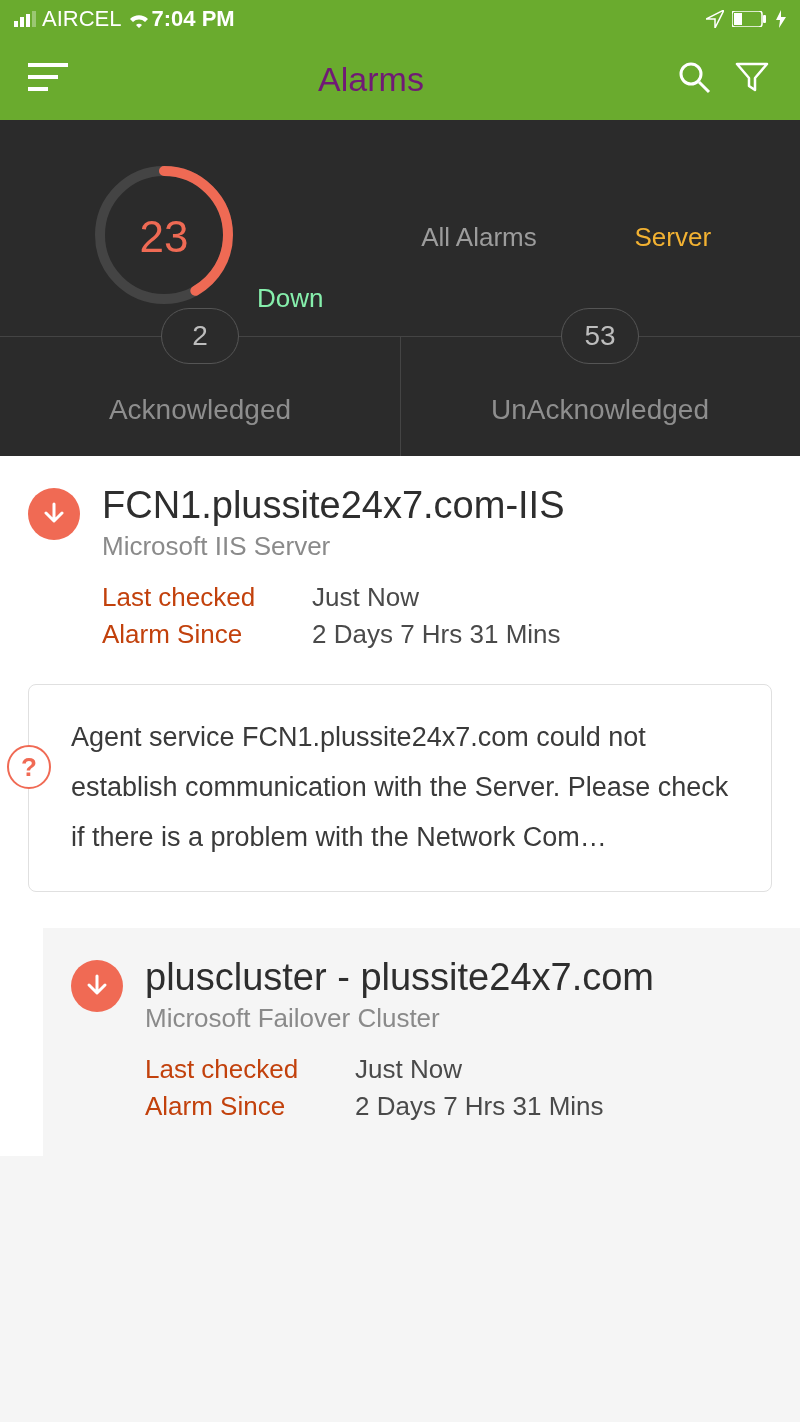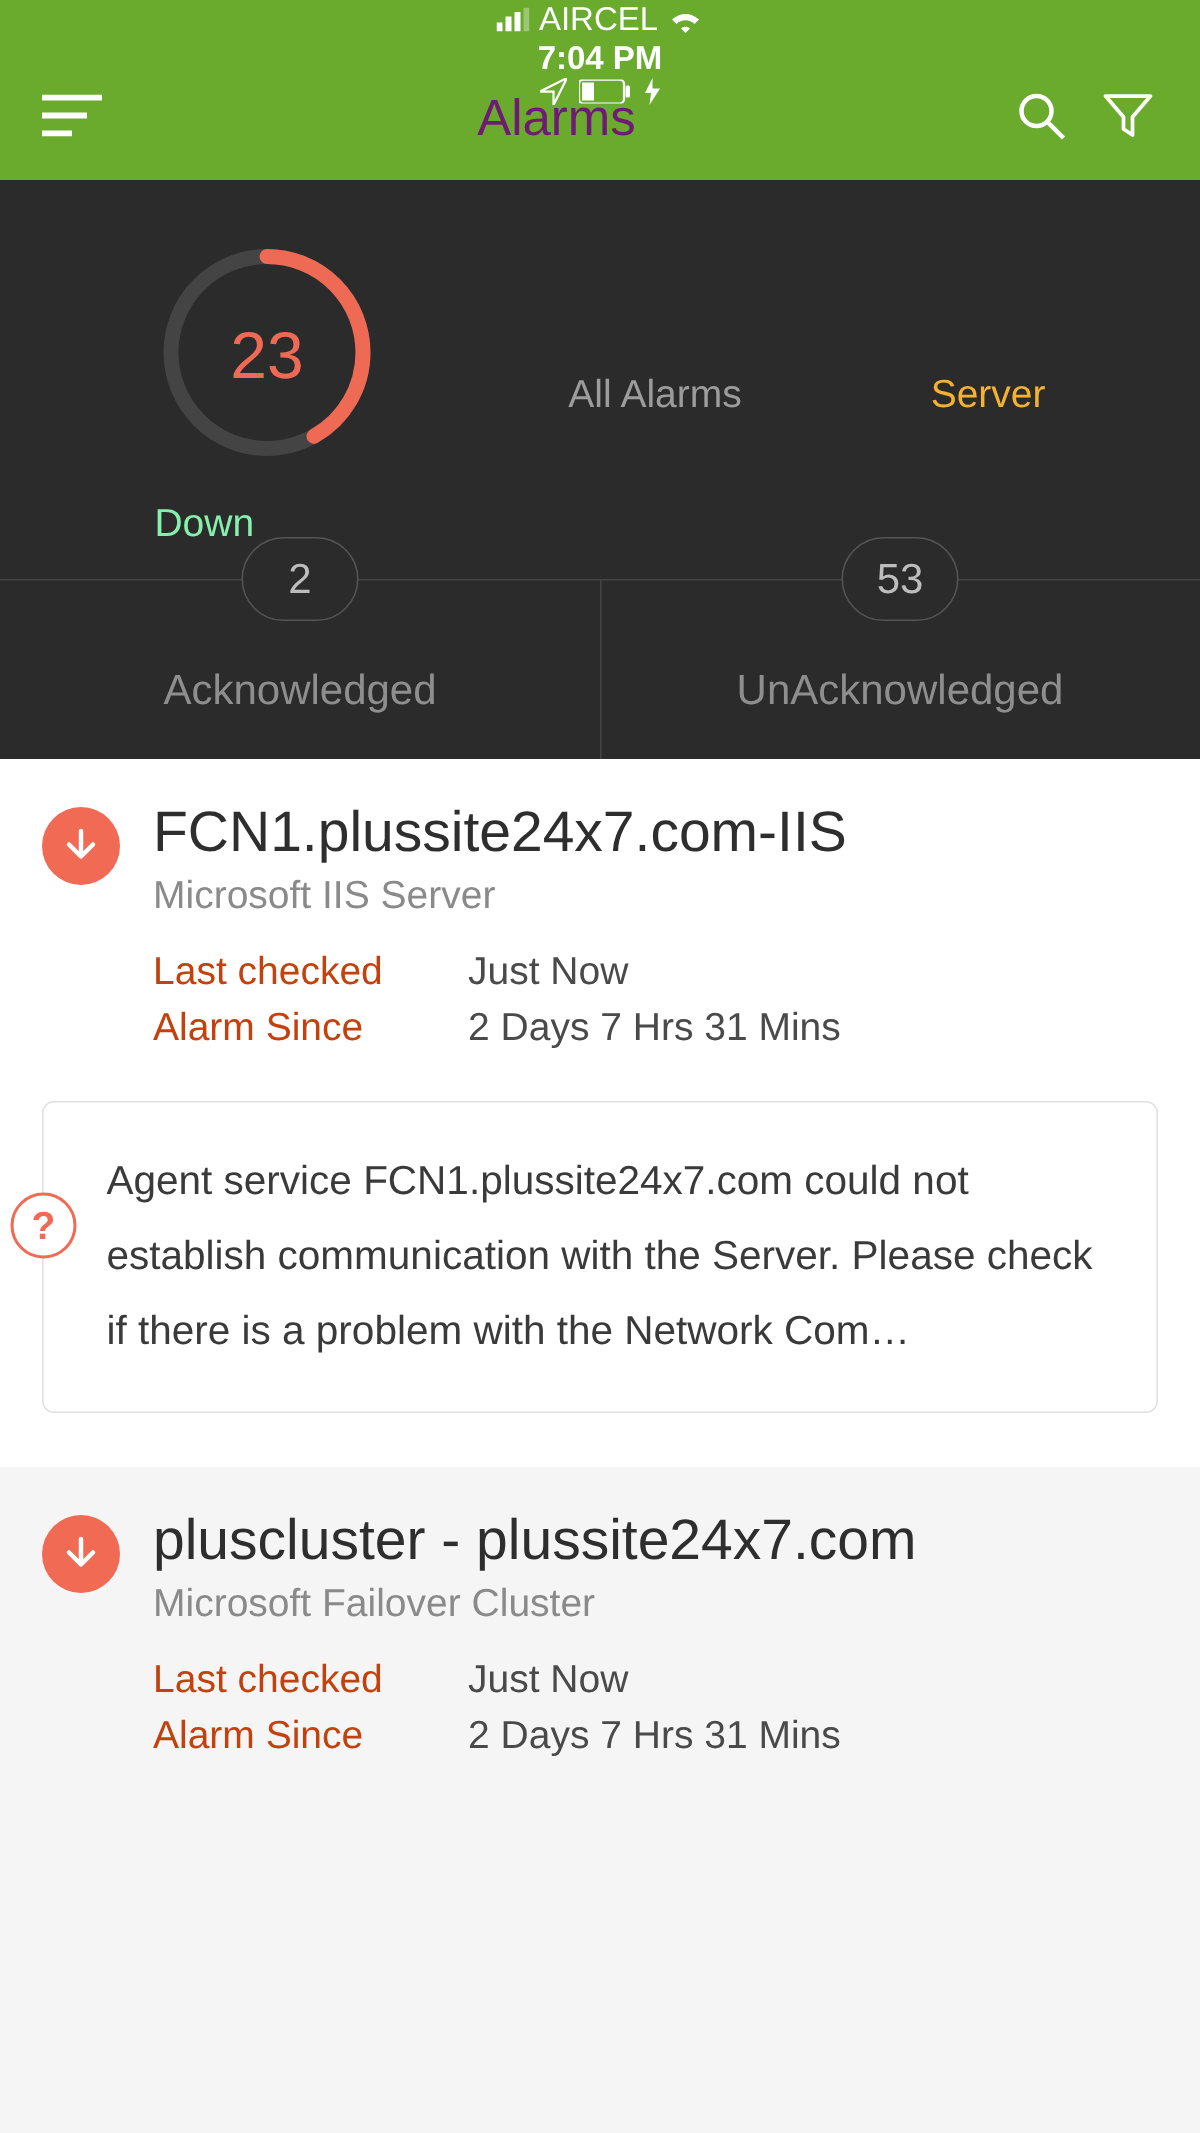--- a/index.html
+++ b/index.html
@@ -1,50 +1,50 @@
 <!DOCTYPE html>
 <html><head>
 <meta charset="utf-8">
 <style>
   * { margin:0; padding:0; box-sizing:border-box; }
   html, body { width:800px; height:1422px; font-family:-apple-system, Helvetica Neue, Arial, sans-serif; background:#f5f5f5; overflow:hidden; }
   
-  .status-bar { background:#6aab2e; color:#fff; height:38px; display:flex; align-items:center; padding:0 14px; font-size:22px; font-weight:500;flex-direction:column; }
+  .status-bar { background:#6aab2e; color:#fff; height:38px; display:flex; align-items:center; padding:0 14px; font-size:22px; font-weight:500; }
   .sb-left { display:flex; align-items:center; gap:6px; }
   .sb-center { flex:1; text-align:left; font-weight:600; }
   .sb-right { display:flex; align-items:center; gap:8px; }
   .sb-icon { display:inline-flex; }
   
   .app-header { background:#6aab2e; color:#701a75; height:82px; display:flex; align-items:center; padding:0 28px; }
   .header-title { flex:1; text-align:center; font-size:34px; font-weight:400; }
   .header-icon { width:40px; height:40px; display:flex; align-items:center; justify-content:center; }
   
   .dashboard { background:#2b2b2b; color:#aaa; padding:40px 0 0 0; }
   .gauges { display:flex; align-items:center; justify-content:space-around; padding:0 40px 10px 40px; }
-  .gauge { display:flex; flex-direction:column; align-items:flex-start; gap:18px; }
+  .gauge { display:flex; flex-direction:row; align-items:flex-end; gap:18px; }
   .gauge-circle { position:relative; }
   .gauge-value { position:absolute; left:0; top:0; width:100%; height:100%; display:flex; align-items:center; justify-content:center; }
   .gauge-value.small { font-size:44px; font-weight:300; }
   .gauge-value.big   { font-size:92px; font-weight:300; color:#fff; }
   .gval-down { color:#ef6a54; }
   .gval-trouble { color:#f3b232; }
   .gauge-label { font-size:26px; font-weight:400; }
   .lbl-down { color:#86efac; }
   .lbl-trouble { color:#f3b232; }
   .lbl-all { color:#9c9c9c; }
   .ack-row { display:flex; height:120px; position:relative; margin-top:12px; }
   .ack-cell { flex:1; display:flex; flex-direction:column; align-items:center; justify-content:center; position:relative; }
   .ack-badge { min-width:78px; height:56px; border:1px solid #555; border-radius:28px; display:flex; align-items:center; justify-content:center; color:#bdbdbd; font-size:28px; position:absolute; top:-28px; background:#2b2b2b; padding:0 18px; }
   .ack-line-h { position:absolute; left:0; right:0; top:0; height:0; border-top:1px solid #444; }
   .ack-line-v { position:absolute; left:50%; top:0; bottom:0; width:0; border-left:1px solid #444; }
   .ack-label { color:#8e8e8e; font-size:28px; margin-top:28px; }
   
   .alarm-list { background:#fff; }
   .alarm-item { padding:28px 28px 28px 28px; background:#fff; }
-  .alarm-item.alt { background:#f5f5f5; }
+  .alarm-item.alt { background:#f5f5f5;margin-left:43px; }
   .alarm-head { display:flex; gap:22px; }
   .status-dot { width:52px; height:52px; border-radius:26px; background:#f06a54; display:flex; align-items:center; justify-content:center; flex-shrink:0; margin-top:4px; }
   .alarm-texts { flex:1; }
   .alarm-title { font-size:38px; font-weight:500; color:#2e2e2e; margin-bottom:4px; }
   .alarm-sub   { font-size:26px; color:#8a8a8a; margin-bottom:20px; }
   .kv { display:flex; font-size:26px; margin-bottom:6px; }
   .kv-k { color:#c2410c; width:210px; flex-shrink:0; }
   .kv-v { color:#4a4a4a; }
   .note-box { position:relative; border:1px solid #e0e0e0; border-radius:8px; padding:28px 28px 28px 42px; margin:28px 0 8px 0; font-size:27px; color:#3a3a3a; line-height:1.85; }
   .note-icon { position:absolute; left:-22px; top:60px; width:44px; height:44px; border-radius:22px; border:2px solid #f06a54; background:#fff; color:#f06a54; display:flex; align-items:center; justify-content:center; font-size:26px; font-weight:600; }

